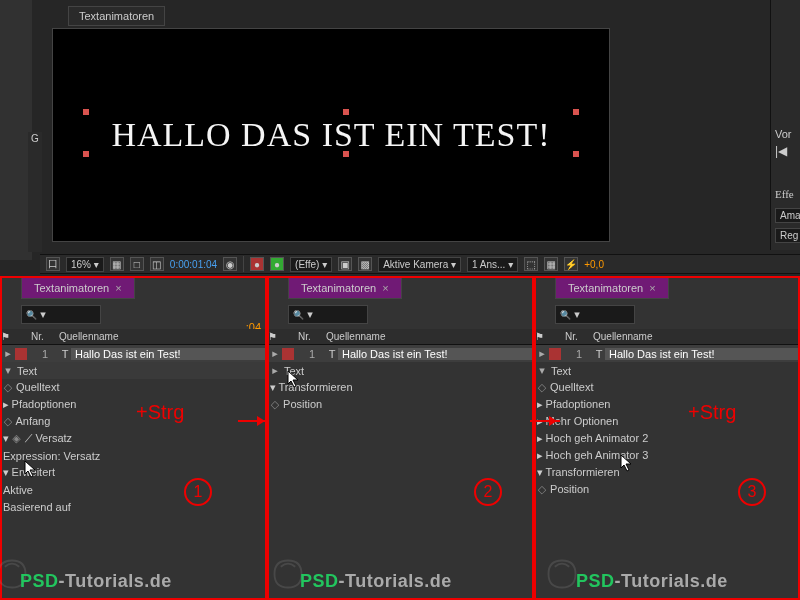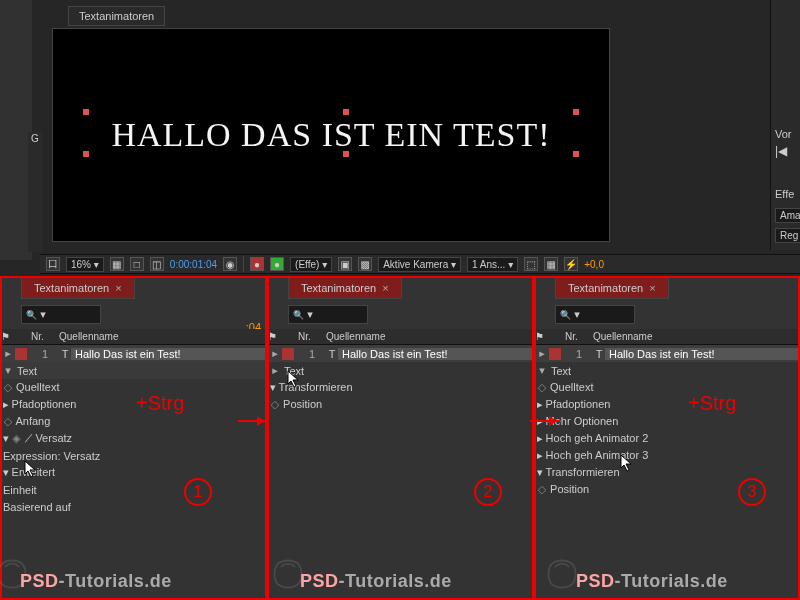--- a/index.html
+++ b/index.html
@@ -7,39 +7,39 @@
 
 
 .top-tab { position:absolute; top:6px; left:68px; background:#2a2a2a; padding:3px 10px; font-size:11px; border:1px solid #444; }
 .viewer { position:absolute; top:28px; left:52px; width:558px; height:214px; background:#000; border:1px solid #444; }
 .viewer-text { position:absolute; top:50%; left:50%; transform:translate(-50%,-50%); font-family:"Segoe Script","Brush Script MT",cursive; font-size:34px; color:#f5f5f5; letter-spacing:1px; white-space:nowrap; }
 .handle { position:absolute; width:6px; height:6px; background:#d9534f; }
 .h1{top:80px;left:30px}.h2{top:80px;left:290px}.h3{top:80px;left:520px}.h4{top:122px;left:30px}.h5{top:122px;left:290px}.h6{top:122px;left:520px}
 .right-margin { position:absolute; top:0; left:770px; width:30px; height:250px; background:#2a2a2a; border-left:1px solid #111;}
 .rlab1 { position:absolute; top:128px; left:775px; font-size:11px; }
 .rlab2 { position:absolute; top:144px; left:775px; font-size:12px; }
-.rlab3 { position:absolute; top:188px; left:775px; font-size:11px; }
+.rlab3 { position:absolute; top:188px; left:775px; font-size:11px;font-family:Liberation Serif, serif; }
 .rlab4 { position:absolute; top:208px; left:775px; background:#1a1a1a; padding:1px 4px; font-size:10px; border:1px solid #444;}
 .rlab5 { position:absolute; top:228px; left:775px; background:#1a1a1a; padding:1px 4px; font-size:10px; border:1px solid #444;}
 .left-margin { position:absolute; top:132px; left:28px; width:14px; height:120px; background:#2a2a2a; }
 .left-margin div { font-size:10px; text-align:center; line-height:14px;}
 .tc04 { position:absolute; top:0; left:0; width:32px; height:260px; background:#313131; color:#f90; font-size:11px; text-align:center; padding-top:60px;}
 
 
 .toolbar { position:absolute; top:254px; left:40px; right:0; height:20px; background:#2a2a2a; display:flex; align-items:center; gap:6px; padding:0 6px; font-size:10px; border-top:1px solid #111; border-bottom:1px solid #111;}
 .toolbar .sep { width:1px; height:16px; background:#444; }
 .toolbar select, .toolbar .box { background:#1a1a1a; border:1px solid #444; color:#ccc; font-size:10px; padding:1px 4px; }
 .toolbar .tc { color:#48a0f0; }
 .toolbar .orange { color:#f90; }
 .toolbar .icon { width:14px; height:14px; display:flex; align-items:center; justify-content:center; background:#333; border:1px solid #555; }
 
 
 .panel { position:absolute; top:276px; width:266px; height:324px; background:#333; border:1px solid #111; }
 .p1{left:0}.p2{left:267px}.p3{left:534px}
-.ptab { position:absolute; top:0; left:20px; background:#7f1d1d; padding:4px 12px; font-size:11px; border:1px solid #444; }
+.ptab { position:absolute; top:0; left:20px; background:#701a75; padding:4px 12px; font-size:11px; border:1px solid #444; }
 .ptab .x { margin-left:6px; color:#aaa; }
 .psearch { position:absolute; top:28px; left:20px; width:80px; background:#1a1a1a; border:1px solid #444; padding:2px 4px; font-size:11px;}
 .psearch::before { content:"🔍"; font-size:9px; margin-right:3px;}
 .pheader { position:absolute; top:52px; left:0; right:0; height:16px; background:#2d2d2d; display:flex; align-items:center; font-size:10px; border-bottom:1px solid #111;}
 .pheader .c1{width:24px}.pheader .c2{width:28px;padding-left:6px}.pheader .c3{flex:1;padding-left:6px}
 .ptree { position:absolute; top:68px; left:0; right:0; bottom:0; overflow:hidden;}
 .row { display:flex; align-items:center; height:17px; font-size:11px; }
 .row .idx{width:28px;text-align:center;color:#aaa}
 .row .tog{width:14px;text-align:center;color:#aaa;cursor:pointer}
 .row .txt{flex:1;padding-left:2px}
@@ -48,31 +48,31 @@
 .row .ticon{width:12px;height:12px;background:#a33;margin-right:4px}
 .row.selected { background:#3a3a3a; }
 .ind1{padding-left:28px}.ind2{padding-left:46px}.ind3{padding-left:64px}.ind4{padding-left:82px}.ind5{padding-left:100px}
 .row .sw{ display:inline-block; width:10px; text-align:center; color:#888;}
 .tc04b { position:absolute; top:44px; right:4px; color:#f90; font-size:11px;}
 
 
 .redbox1{position:absolute;top:276px;left:0;width:267px;height:324px;border:2px solid #e00;pointer-events:none}
 .redbox2{position:absolute;top:276px;left:267px;width:267px;height:324px;border:2px solid #e00;pointer-events:none}
 .redbox3{position:absolute;top:276px;left:534px;width:266px;height:324px;border:2px solid #e00;pointer-events:none}
-.redtext { position:absolute; color:#e00; font-size:20px; font-weight:400; pointer-events:none;}
+.redtext { position:absolute; color:#e00; font-size:20px; font-weight:400; pointer-events:none;margin-top:9px;}
 .rt1{top:392px;left:136px}.rt2{top:392px;left:688px}
 .redcircle{position:absolute;width:28px;height:28px;border:2px solid #e00;border-radius:50%;color:#e00;font-size:16px;line-height:24px;text-align:center;pointer-events:none}
 .rc1{top:478px;left:184px}.rc2{top:478px;left:474px}.rc3{top:478px;left:738px}
 .redarrow{position:absolute;top:420px;width:30px;height:2px;background:#e00;pointer-events:none}
 .redarrow::after{content:"";position:absolute;right:-2px;top:-4px;border:5px solid transparent;border-left:8px solid #e00}
 .ra1{left:238px}.ra2{left:530px}
 
 
 .wm{position:absolute;bottom:8px;color:#aaa;font-size:18px;font-weight:bold;pointer-events:none;letter-spacing:.5px}
-.wm .red{color:#fca5a5}
+.wm .red{color:#22c55e}
 .wm1{left:20px}.wm2{left:300px}.wm3{left:576px}
 .wmicon{position:absolute;bottom:8px;width:36px;height:36px;opacity:.25;pointer-events:none}
 .wmicon svg{width:36px;height:36px;stroke:#888;fill:none;stroke-width:2}
 .wi1{left:-6px}.wi2{left:270px}.wi3{left:544px}
 
 .cursor{position:absolute;width:0;height:0;pointer-events:none}
 .cursor svg{width:14px;height:18px}
 .cur1{top:460px;left:24px}.cur2{top:370px;left:287px}.cur3{top:454px;left:620px}
 </style>
 </head>
@@ -154,21 +154,21 @@
     <div class="row">
         <span class="txt ind3">▾ <span class="sw">◈</span> ⟋ <span>Versatz</span></span>
       </div>
     <div class="row">
         <span class="txt ind5">Expression: Versatz</span>
       </div>
     <div class="row">
         <span class="txt ind4">▾ <span>Erweitert</span></span>
       </div>
     <div class="row">
-        <span class="txt ind5">Einheit</span>
+        <span class="txt ind5">Aktive</span>
       </div>
     <div class="row">
         <span class="txt ind5">Basierend auf</span>
       </div>
   </div>
 </div>
 
 <div class="panel p2">
   <div class="ptab"><span>Textanimatoren</span><span class="x">×</span></div>
   <div class="psearch"><span></span>▾</div>

